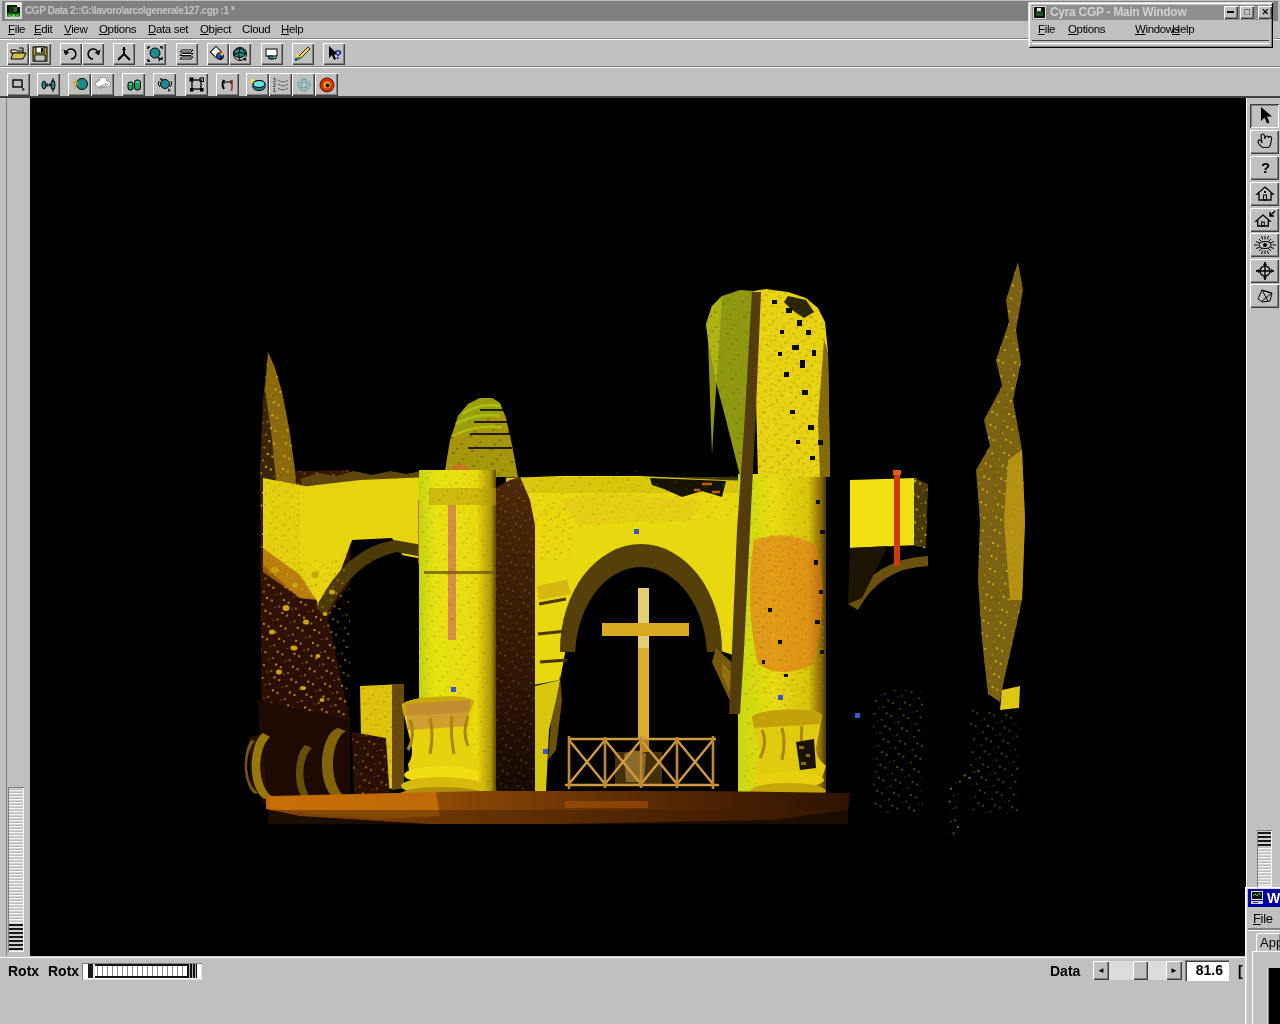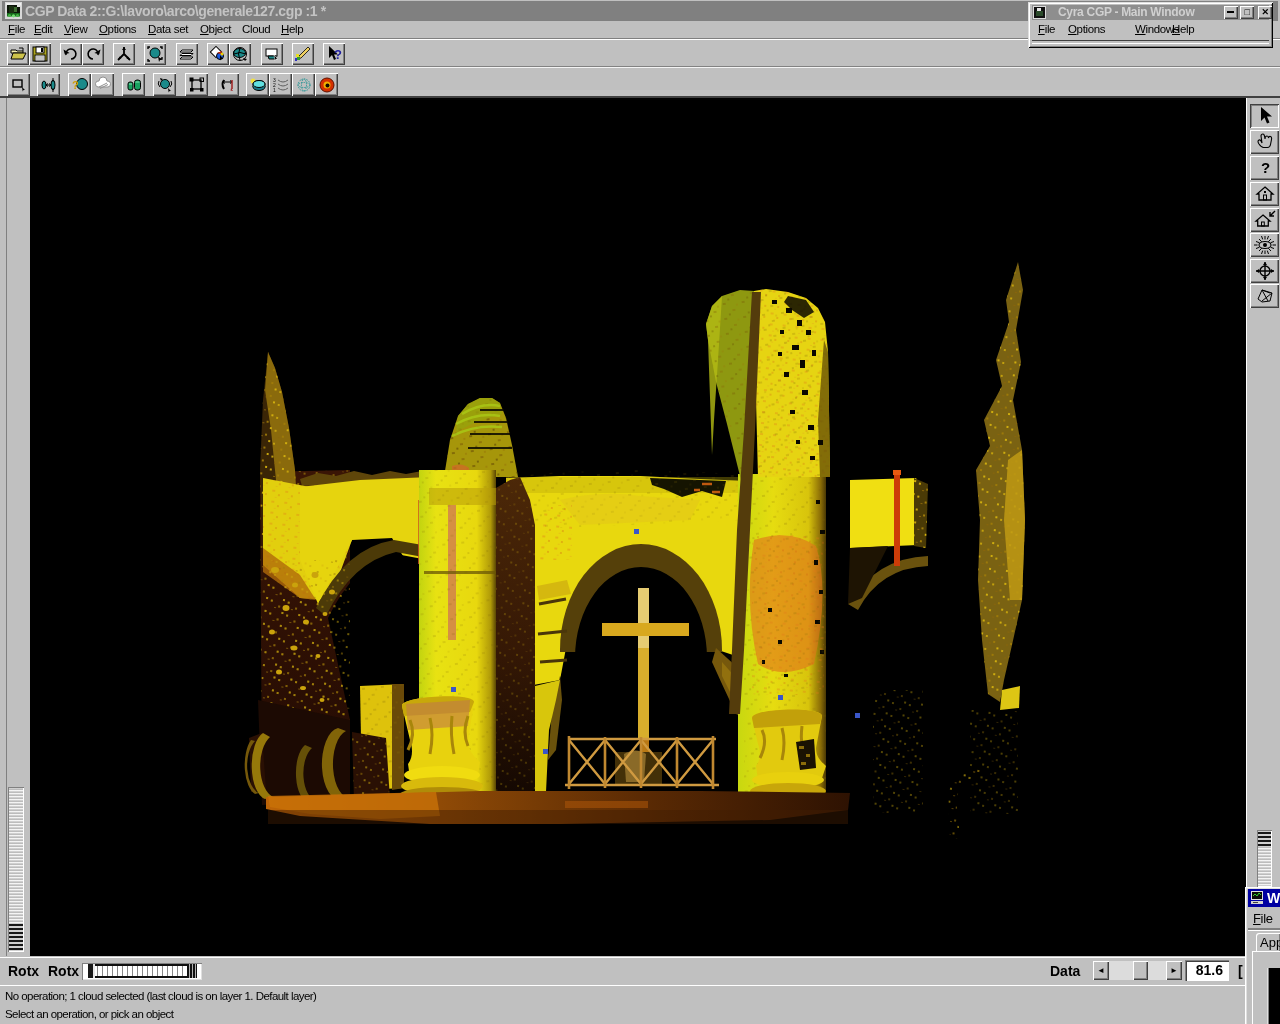--- a/index.html
+++ b/index.html
@@ -5,21 +5,21 @@
 html,body{margin:0;padding:0;}
 #screen{position:relative;width:1280px;height:1024px;background:#c0c0c0;overflow:hidden;
   font-family:"Liberation Sans",sans-serif;}
 .abs{position:absolute;}
 .btn{background:#c0c0c0;box-shadow:inset 1px 1px 0 #ffffff,inset -1px -1px 0 #404040,inset -2px -2px 0 #808080;display:flex;align-items:center;justify-content:center;}
 .btnp{background:#c0c0c0;box-shadow:inset 1px 1px 0 #404040,inset -1px -1px 0 #ffffff,inset 2px 2px 0 #808080;display:flex;align-items:center;justify-content:center;}
 .menu{font-size:11.5px;letter-spacing:-0.35px;color:#000;}
 .menu u{text-decoration:underline;}
 
 #titlebar{left:2px;top:1px;width:1276px;height:20px;background:#808080;color:#c3c3c3;
-  font-weight:bold;font-size:14px;line-height:20px;letter-spacing:-0.4px;}
+  font-weight:bold;font-size:10px;line-height:20px;letter-spacing:-0.4px;}
 #titletext{position:absolute;left:23px;top:0px;white-space:nowrap;}
 #appicon{position:absolute;left:3px;top:1px;width:17px;height:17px;}
 
 #menubar{left:0;top:21px;width:1280px;height:17px;background:#c0c0c0;}
 #menubar span{position:absolute;top:2px;}
 
 #tb{left:0;top:38px;width:1280px;height:59px;background:#c0c0c0;box-shadow:inset 0 1px 0 #808080, inset 0 2px 0 #ffffff;}
 .tbtn{position:absolute;width:22px;height:22px;}
 .tbtn svg{width:18px;height:18px;}
 .tbtn2{position:absolute;width:23px;height:23px;}
@@ -605,34 +605,30 @@
       </div>
     <span class="blbl" style="left:1050px;top:6px;">Data</span>
     <div class="btn" style="position:absolute;left:1093px;top:4px;width:16px;height:19px;font-size:8px;">◄</div>
     <div style="position:absolute;left:1109px;top:4px;width:57px;height:19px;background:#dcdcdc;"></div>
     <div class="btn" style="position:absolute;left:1133px;top:4px;width:15px;height:19px;"></div>
     <div class="btn" style="position:absolute;left:1166px;top:4px;width:16px;height:19px;font-size:8px;">►</div>
     <div id="zoombox">81.6</div>
     <span class="blbl" style="left:1238px;top:6px;">[</span>
   </div>
 
-  <div class="abs" id="status">
-    <div style="position:absolute;left:5px;top:5px;">No operation; 1 cloud selected (last cloud is on layer 1. Default layer)</div>
-    <div style="position:absolute;left:5px;top:23px;">Select an operation, or pick an object</div>
-  </div>
 
   <div class="abs" id="cyra">
     <div id="cyratitle">
       <svg style="position:absolute;left:1px;top:1px" width="13" height="13" viewBox="0 0 13 13">
         <rect width="13" height="13" fill="#dcdcdc"></rect>
           <rect x="1" y="1" width="11" height="11" fill="#111"></rect>
         <rect x="3" y="5" width="7" height="5" fill="#2a4a2a"></rect>
           <rect x="4" y="2" width="4" height="3" fill="#e8e8e8"></rect>
       </svg>
-      <span style="position:absolute;left:18px;margin-left:8px;">Cyra CGP - Main Window</span>
+      <span style="position:absolute;left:18px;">Cyra CGP - Main Window</span>
       <div class="capbtn" style="left:192px;">
           <span style="position:absolute;left:3px;top:5px;width:7px;border-bottom:2px solid #000;"></span>
         </div>
       <div class="capbtn" style="left:208px;">□</div>
       <div class="capbtn" style="left:226px;">✕</div>
     </div>
     <div id="cyramenu" class="menu">
       <span style="left:6px"><u>F</u>ile</span>
       <span style="left:36px"><u>O</u>ptions</span>
       <span style="left:103px"><u>W</u>indows</span>

